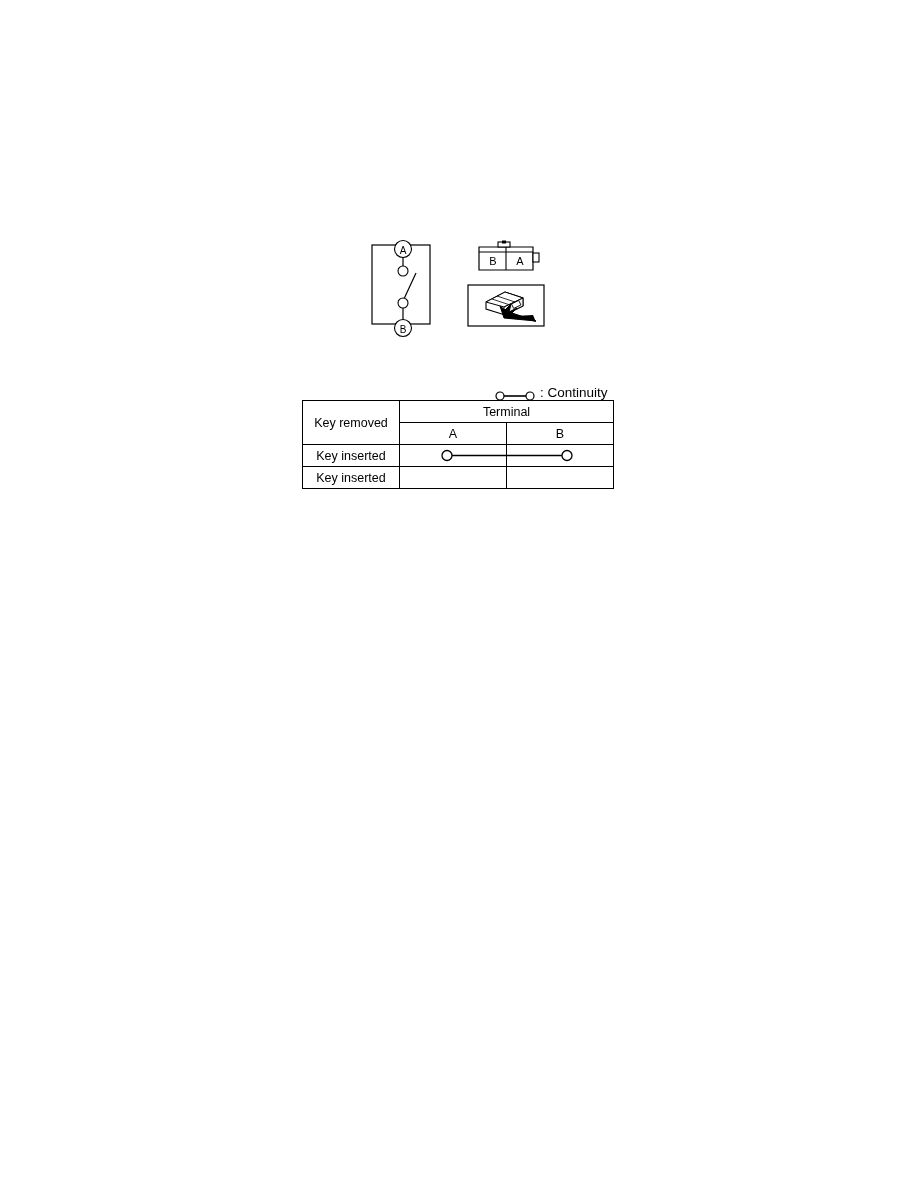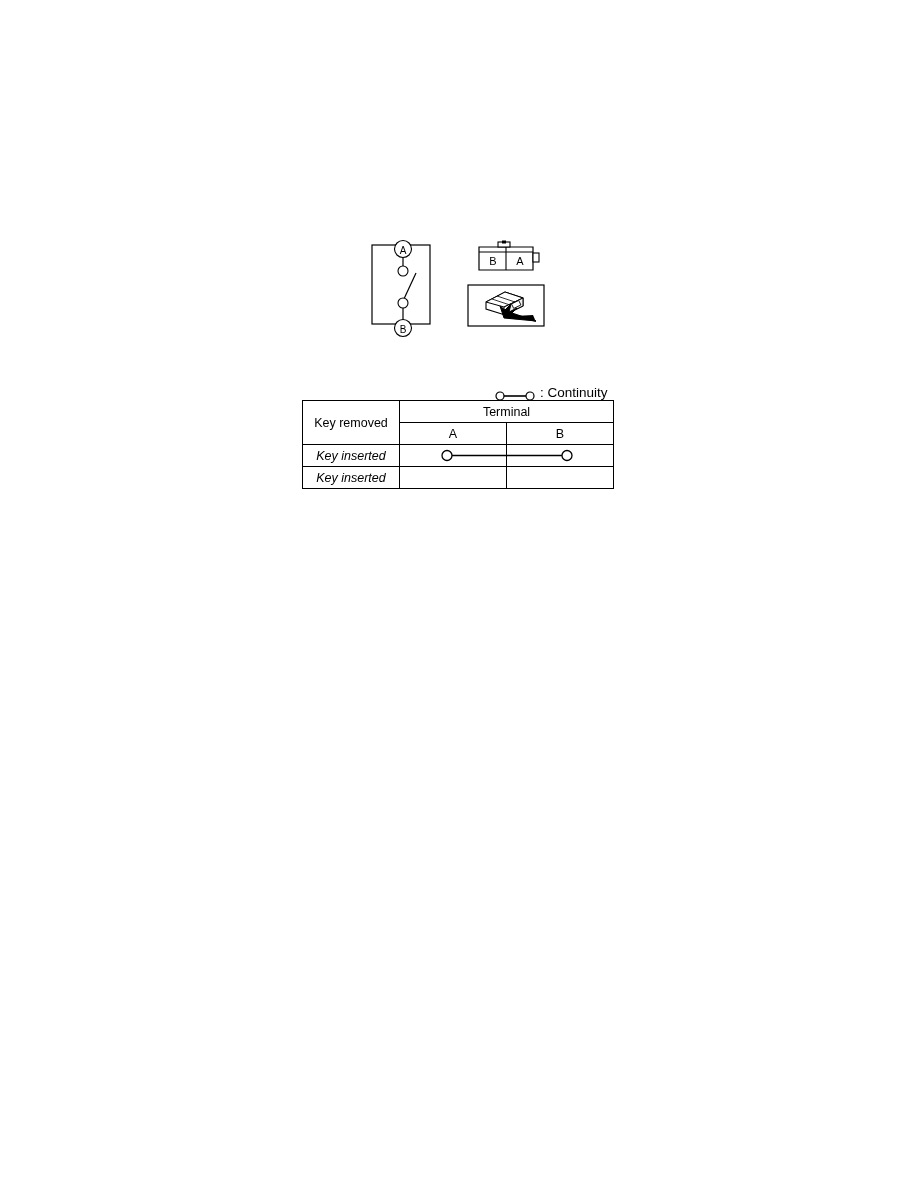--- a/index.html
+++ b/index.html
@@ -83,21 +83,20 @@
     font-size: 12.5px;
   }
   .th-sub {
     font-weight: bold;
     font-size: 12.5px;
   }
   .row-label {
     text-align: left;
     padding-left: 9px;
     font-size: 12.5px;
-    font-style: italic;
   }
   .cell-cont {
     position: relative;
     padding: 0;
   }
   .cont-svg {
     position: absolute;
     left: 0;
     top: 0;
     pointer-events: none;

